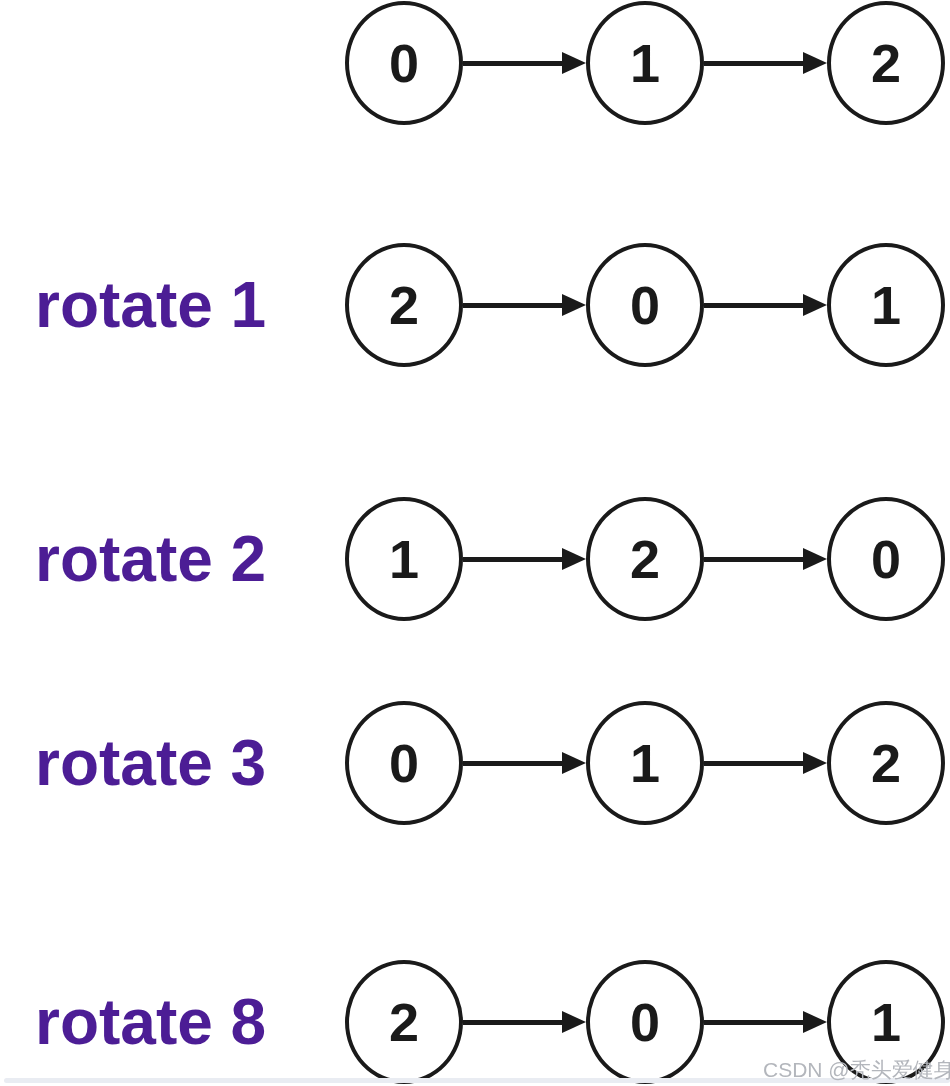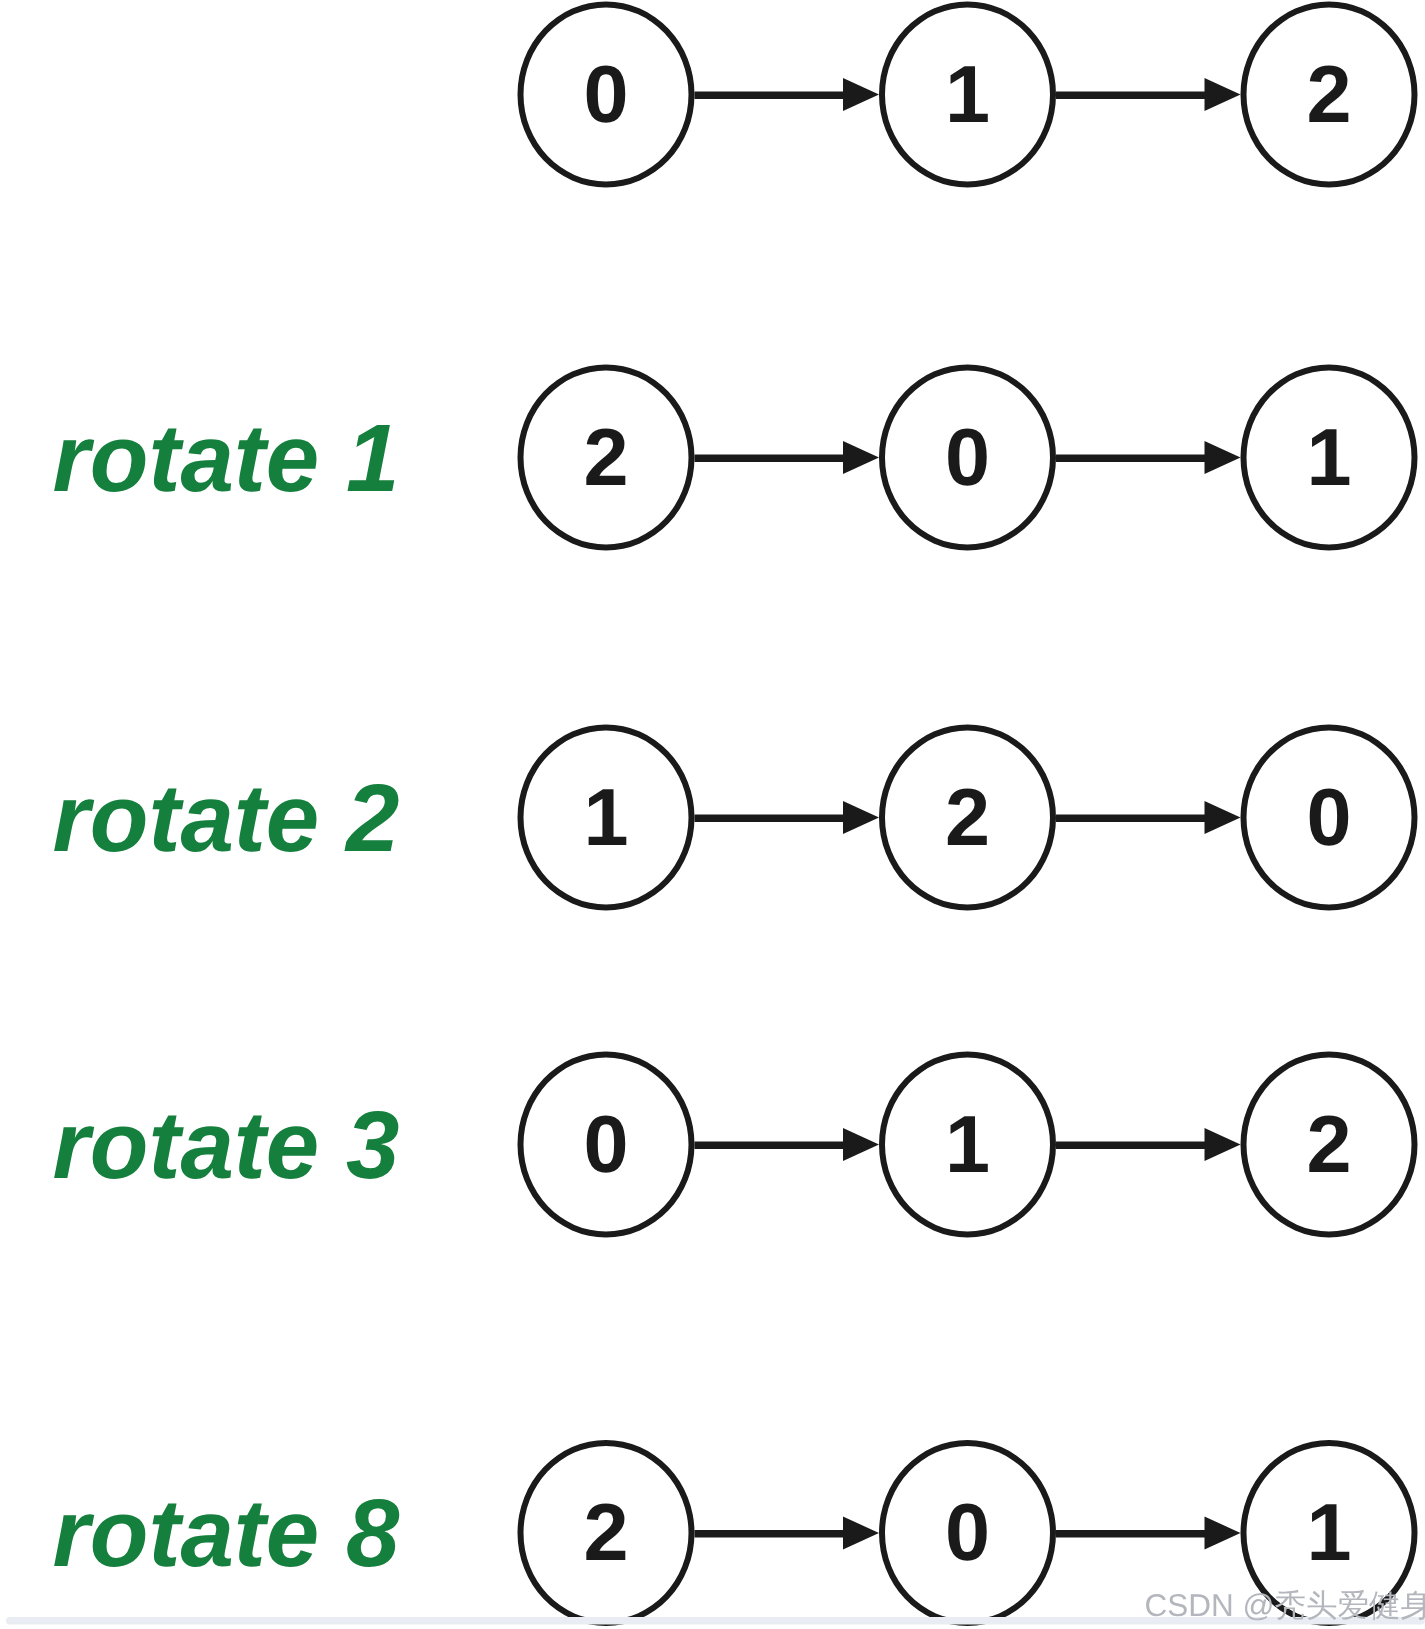--- a/index.html
+++ b/index.html
@@ -23,24 +23,23 @@
   }
   .row-label {
     position: absolute;
     left: 35px;
     top: 0;
     height: 124px;
     display: flex;
     align-items: center;
     font-size: 64px;
     font-weight: bold;
-    color: #15803d;
+    color: #4c1d95;
     letter-spacing: 0px;
     white-space: nowrap;
-    font-style: italic;
   }
   .chain {
     position: absolute;
     left: 345px;
     top: 0;
     height: 124px;
     display: flex;
     align-items: center;
   }
   .node {
@@ -101,21 +100,21 @@
     left: 4px;
     right: 0;
     top: 1078px;
     height: 5px;
     background: #e9ecf2;
     border-radius: 3px;
   }
   
   .row-0 { top: 1px; }
   .row-1 { top: 243px; }
-  .row-2 { top: 483px; }
+  .row-2 { top: 497px; }
   .row-3 { top: 701px; padding-left: 28px; }
   .row-4 { top: 960px; }
 </style>
 </head>
 <body>
 
 <div class="canvas">
 
   <div class="row row-0">
     <div class="row-label"></div>

